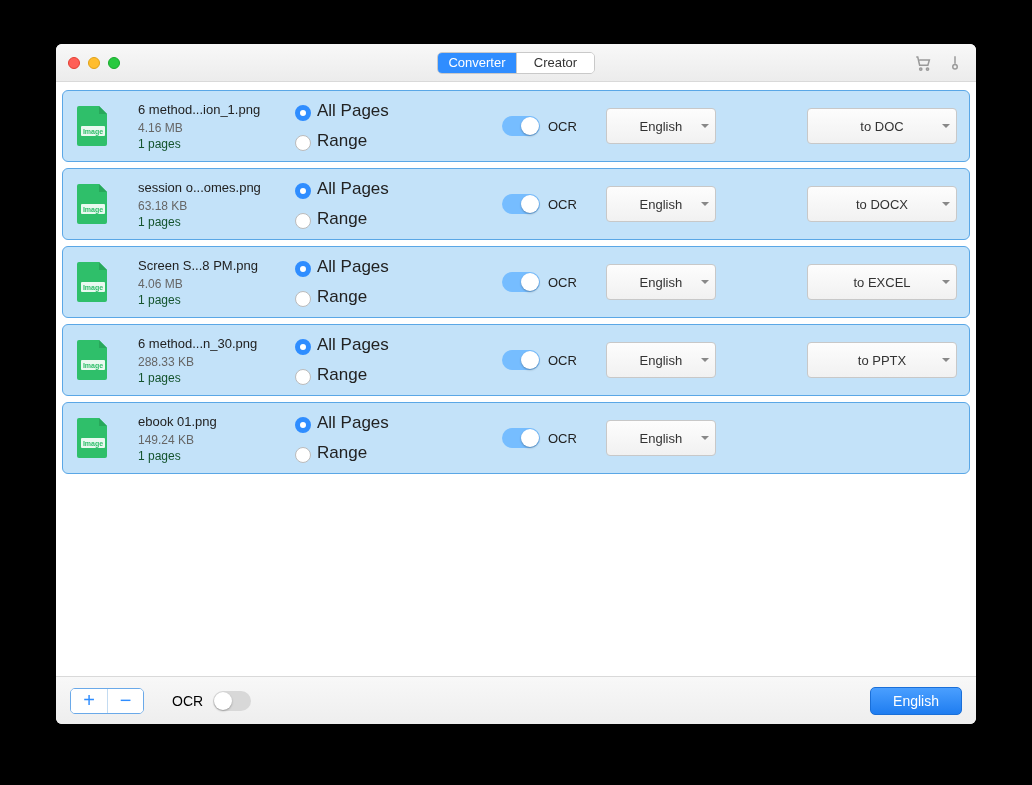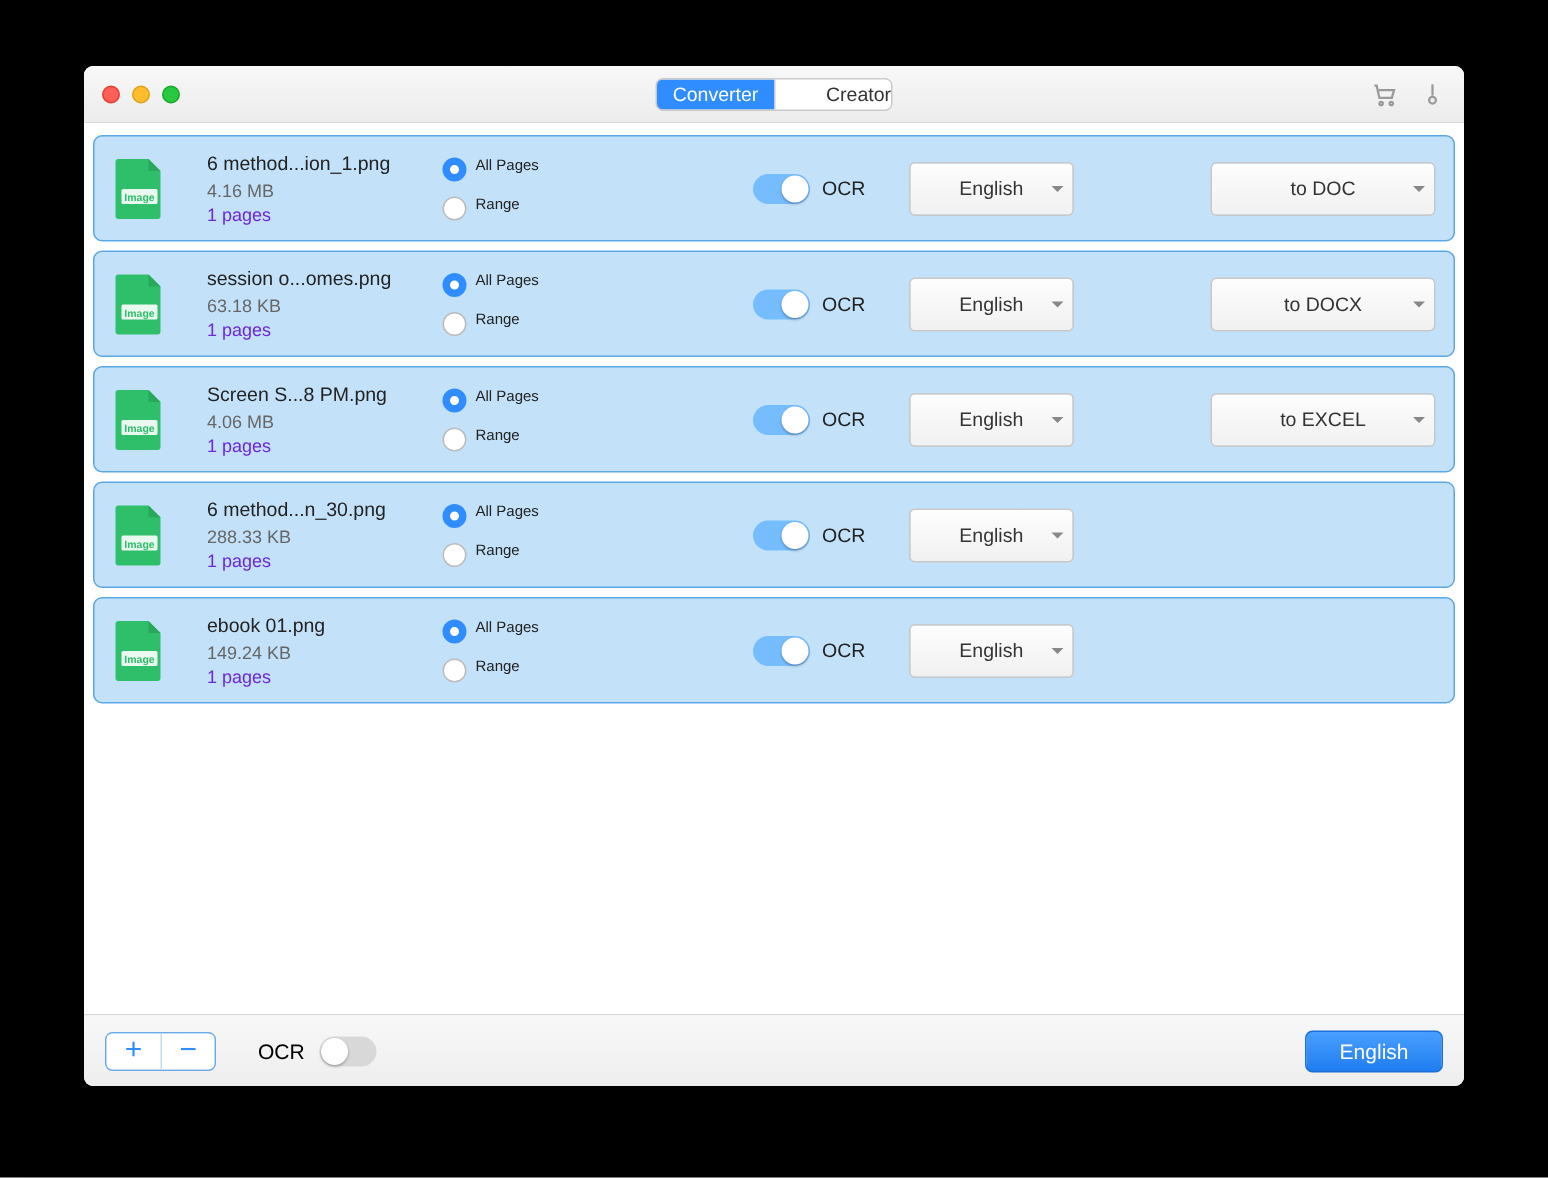--- a/index.html
+++ b/index.html
@@ -22,39 +22,39 @@
   .segmented {
     position: absolute; left: 50%; transform: translateX(-50%);
     display: flex; border: 1px solid #c9c9c9; border-radius: 5px; overflow: hidden;
     height: 22px;
   }
   .seg {
     width: 78px; text-align: center; font-size: 13px; line-height: 20px;
     background: #fff; color: #333; cursor: pointer;
   }
   .seg.active { background: #2f8dff; color: #fff; }
-  .seg + .seg { border-left: 1px solid #c9c9c9; text-align: right; }
+  .seg + .seg { border-left: 1px solid #c9c9c9; }
   .tb-right { margin-left: auto; display: flex; gap: 14px; align-items: center; }
   .tb-icon { width: 18px; height: 18px; color: #9a9a9a; cursor: pointer; }
 
   .content { flex: 1; overflow: auto; padding: 8px 6px; }
   .row {
     background: #c3e2f9; border: 1px solid #5aa7e6; border-radius: 6px;
     margin: 0 0 6px 0; padding: 10px 12px; display: flex; align-items: center;
     gap: 17px;
   }
   .fileicon { width: 36px; height: 44px; margin-right: 10px; flex-shrink: 0; }
   .fileicon svg { width: 100%; height: 100%; }
   .info { width: 140px; flex-shrink: 0; }
   .fname { font-size: 13px; color: #222; white-space: nowrap; overflow: hidden; text-overflow: ellipsis; }
   .fsize { font-size: 12px; color: #666; margin-top: 4px; }
-  .fpages { font-size: 12px; color: #6d28d9; margin-top: 2px; }
+  .fpages { font-size: 12px; color: #14532d; margin-top: 2px; }
 
   .pagesel { width: 120px; display: flex; flex-direction: column; gap: 10px; flex-shrink:0; }
-  .radio { display: flex; align-items: flex-start; gap: 6px; font-size: 10px; color: #222; cursor: pointer; }
+  .radio { display: flex; align-items: flex-end; gap: 6px; font-size: 17px; color: #222; cursor: pointer; }
   .rcircle {
     width: 16px; height: 16px; border-radius: 50%; background: #fff;
     border: 1px solid #bbb; display: flex; align-items: center; justify-content: center;
   }
   .rcircle.on { border: 5px solid #2f8dff; }
   
   .ocrgroup { display: flex; align-items: center; gap: 8px; margin-left: 70px; flex-shrink:0; }
   .toggle {
     width: 38px; height: 20px; background: #76bdff; border-radius: 10px; position: relative; cursor: pointer;
   }
@@ -260,20 +260,24 @@
         <div class="ocrgroup">
           <div class="toggle">
             <div class="knob"></div>
           </div>
           <span class="ocrlabel">OCR</span>
         </div>
         <div class="select sel-lang">
           <span>English</span>
           <span class="caret"></span>
         </div>
+        <div class="select sel-fmt">
+          <span>to PPTX</span>
+          <span class="caret"></span>
+        </div>
       </div>
       <div class="row">
         <div class="fileicon"><svg viewBox="0 0 36 44">
             <path d="M4 2h20l8 8v30a2 2 0 0 1-2 2H4a2 2 0 0 1-2-2V4a2 2 0 0 1 2-2z" fill="#2fbf6a"></path>
             <path d="M24 2v8h8z" fill="#28a85b"></path>
             <rect x="6" y="22" width="24" height="10" rx="1" fill="#fff" opacity=".9"></rect>
             <text x="18" y="30" text-anchor="middle" font-size="7" fill="#2fbf6a" font-family="Arial" font-weight="bold">Image</text>
           </svg></div>
         <div class="info">
           <div class="fname">ebook 01.png</div>

